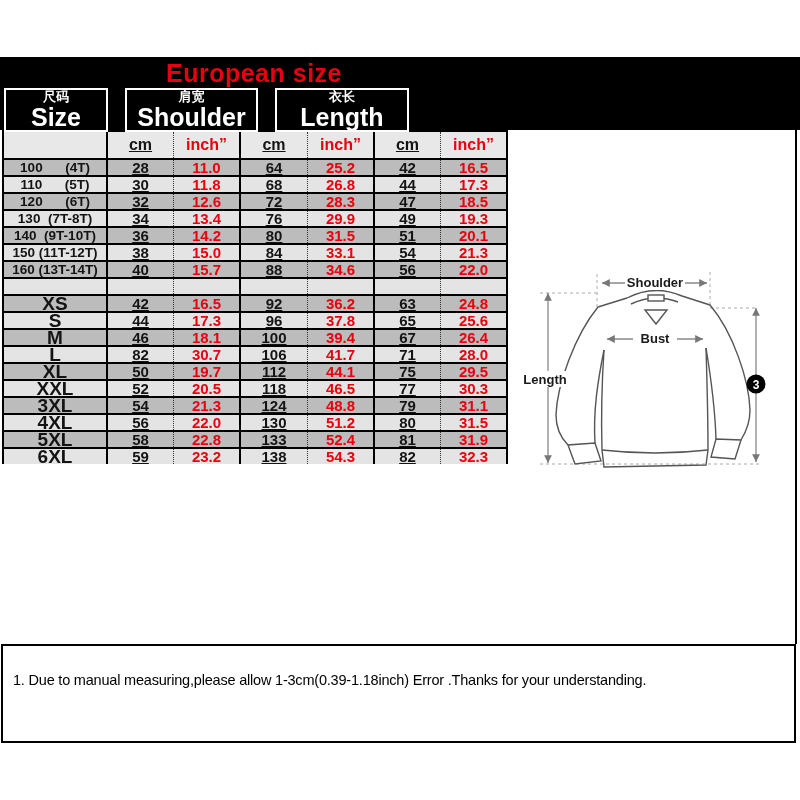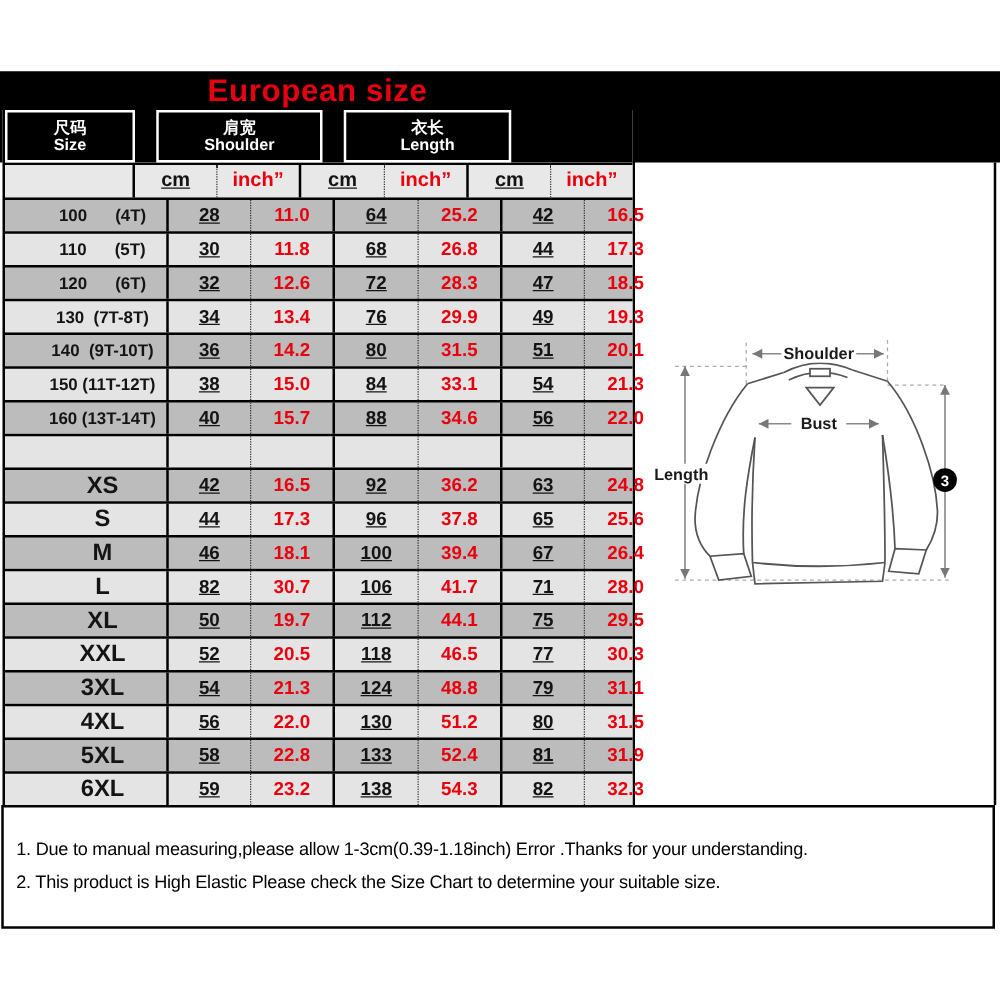--- a/index.html
+++ b/index.html
@@ -11,24 +11,24 @@
   .title{position:absolute;left:0;top:58px;width:508px;height:30px;line-height:30px;
          text-align:center;color:#e60012;font-size:25px;font-weight:bold;letter-spacing:.5px;}
 
   
   .size-table{position:absolute;left:2px;top:88px;width:506px;box-sizing:border-box;
               border-left:2px solid #000;border-right:2px solid #000;background:#fff;}
   .hrow{display:grid;grid-template-columns:104px 133px 134px 131px;height:42px;background:#000;gap:17px;}
   .hcell{box-sizing:border-box;border:2px solid #fff;display:flex;flex-direction:column;
          align-items:center;justify-content:center;color:#fff;line-height:1.05;}
   .hcell .zh{font-size:13px;font-weight:bold;}
-  .hcell .en{font-size:13px;font-weight:bold;}
+  .hcell .en{font-size:25px;font-weight:bold;}
   .subrow,.row{display:grid;grid-template-columns:104px 66px 67px 67px 67px 66px 65px;}
   .subrow{height:28px;background:#e8e8e8;border-top:2px solid #000;box-sizing:border-box;}
-  .row{height:27px;border-top:2px solid #000;box-sizing:border-box;padding-left:27px;}
+  .row{height:17px;border-top:2px solid #000;box-sizing:border-box;}
   .row.dark{background:#bcbcbc;}
   .row.light{background:#e4e4e4;}
   .cell{box-sizing:border-box;display:flex;align-items:center;justify-content:center;
         font-weight:bold;font-size:15px;color:#141414;overflow:hidden;}
   .c-size{border-right:2px solid #000;font-size:13.5px;white-space:pre;}
   .row.adult .c-size{font-size:19px;}
   .c-cm{border-right:1px dotted #333;text-decoration:underline;}
   .c-in{border-right:2px solid #000;color:#e8000f;}
   .c-last{border-right:none;}
   .subrow .cell{font-size:16px;}
@@ -307,16 +307,15 @@
       <rect x="3" y="121" width="55" height="16" fill="#fff"></rect>
       <text x="30" y="134" text-anchor="middle" font-family="Liberation Sans, sans-serif" font-size="13" font-weight="bold" fill="#1a1a1a">Length</text>
 
       <circle cx="241" cy="134" r="9.5" fill="#000"></circle>
       <text x="241" y="138.5" text-anchor="middle" font-family="Liberation Sans, sans-serif" font-size="12" font-weight="bold" fill="#fff">3</text>
     </svg>
   </div>
 
   <div class="notes">
     <div class="note-line">1. Due to manual measuring,please allow 1-3cm(0.39-1.18inch) Error .Thanks for your understanding.</div>
-    <div class="note-line">2. This product is High Elastic Please check the Size Chart to determine your suitable size.</div>
   </div>
 
 </div>
 
 </body></html>

